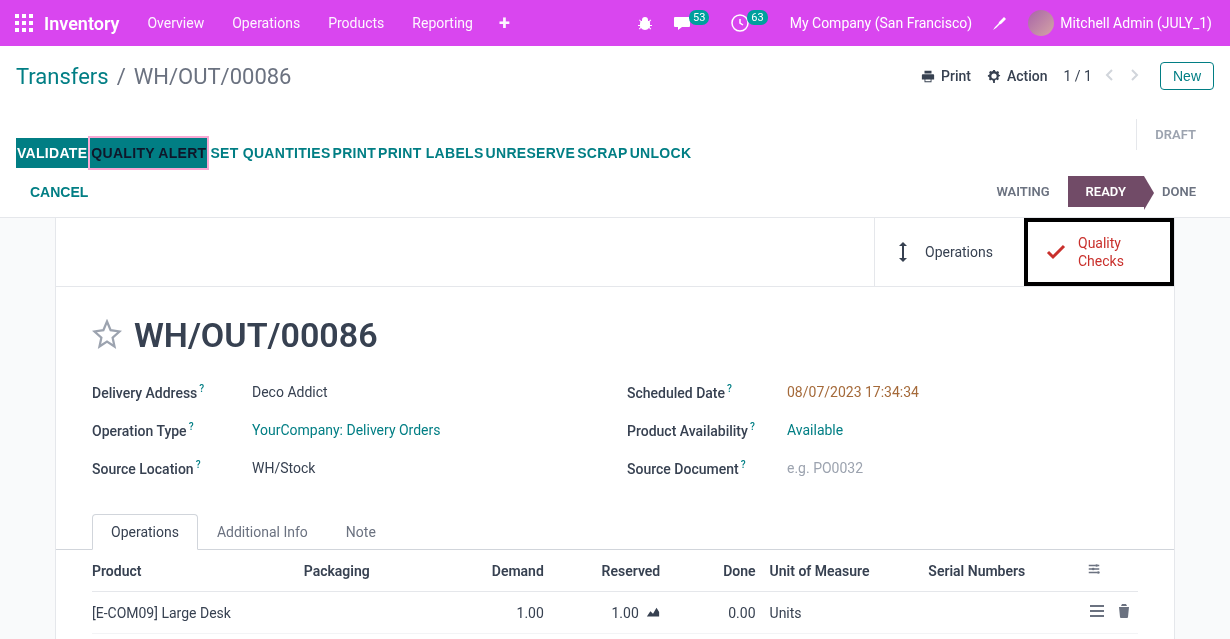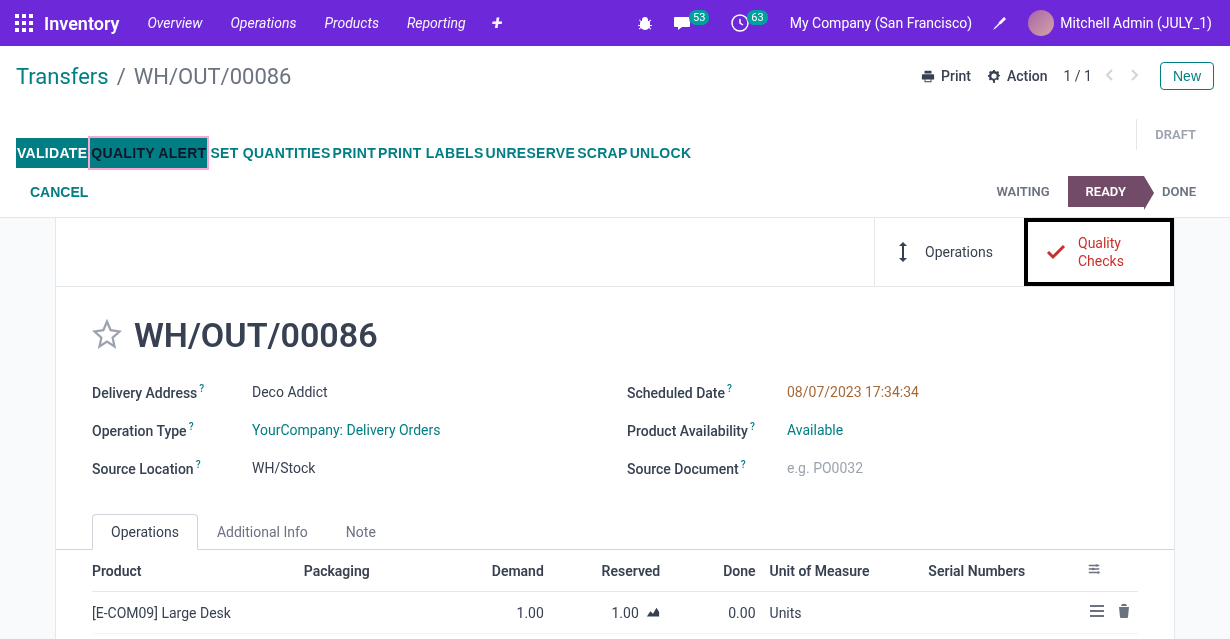--- a/index.html
+++ b/index.html
@@ -8,21 +8,21 @@
       padding: 0;
     }
     body {
       font-family: -apple-system, BlinkMacSystemFont, "Segoe UI", Roboto, "Helvetica Neue", Arial, sans-serif;
       font-size: 14px;
       color: #374151;
       background: #ffffff;
     }
     
     .navbar {
-      background: #6d28d9;
+      background: #d946ef;
       color: #fff;
       display: flex;
       align-items: center;
       height: 46px;
       padding: 0 8px;
     }
     .navbar .apps-icon {
       display: inline-flex;
       align-items: center;
       justify-content: center;
@@ -38,21 +38,20 @@
       margin-right: 14px;
     }
     .navbar .nav-item {
       padding: 0 14px;
       height: 46px;
       display: flex;
       align-items: center;
       color: rgba(255,255,255,0.95);
       cursor: pointer;
       font-size: 14px;
-      font-style: italic;
     }
     .navbar .nav-item.plus {
       font-size: 20px;
       font-weight: bold;
       padding: 0 12px;
     }
     .navbar .spacer { flex: 1; }
     .navbar .right-item {
       display: flex;
       align-items: center;

